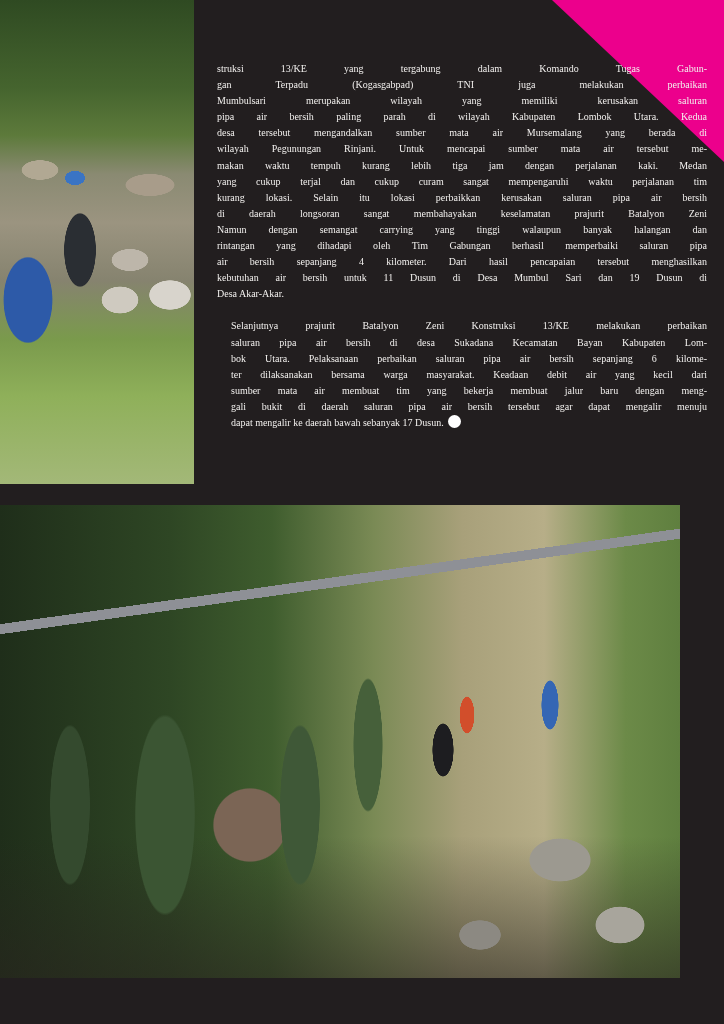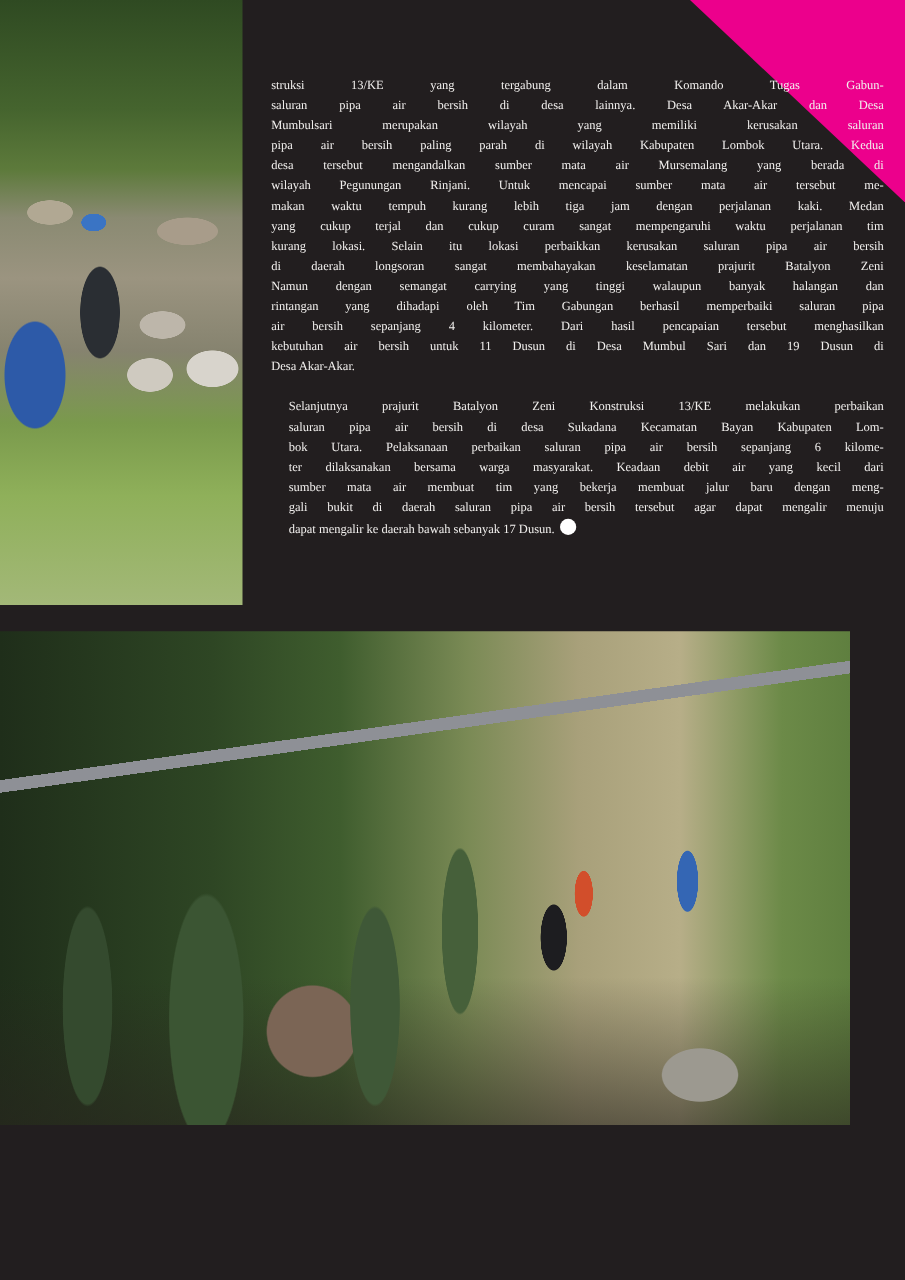--- a/index.html
+++ b/index.html
@@ -22,21 +22,21 @@
       radial-gradient(ellipse 26px 60px at 80px 250px, #2a2e33 0%, #2a2e33 60%, transparent 62%),
       radial-gradient(ellipse 14px 10px at 75px 178px, #3a74c4 0%, #3a74c4 70%, transparent 72%),
       radial-gradient(ellipse 30px 22px at 120px 300px, #cfcac0 0%, #cfcac0 60%, transparent 62%),
       radial-gradient(ellipse 34px 24px at 170px 295px, #d8d4cc 0%, #d8d4cc 60%, transparent 62%),
       radial-gradient(ellipse 30px 18px at 130px 260px, #bdb6aa 0%, #bdb6aa 60%, transparent 62%),
       radial-gradient(ellipse 40px 18px at 150px 185px, #a89c8a 0%, #a89c8a 60%, transparent 62%),
       radial-gradient(ellipse 30px 16px at 40px 170px, #b1a893 0%, #b1a893 60%, transparent 62%),
       linear-gradient(180deg, #2f4a22 0%, #45642e 18%, #5d7a3b 28%, #8a8a72 36%, #9b9480 46%, #86836f 58%, #7a9a4c 70%, #8fb05a 82%, #a3b878 100%);
   }
   .photo-bottom {
-    left: 0; top: 505px; width: 680px; height: 395px;
+    left: 0; top: 505px; width: 680px; height: 473px;
     background:
       linear-gradient(172deg, transparent 0 118px, #8e9096 118px 128px, transparent 128px),
       radial-gradient(ellipse 30px 120px at 70px 300px, #344a2e 0%, #344a2e 65%, transparent 67%),
       radial-gradient(ellipse 45px 150px at 165px 310px, #3b5533 0%, #3b5533 65%, transparent 67%),
       radial-gradient(ellipse 30px 120px at 300px 300px, #3f5837 0%, #3f5837 65%, transparent 67%),
       radial-gradient(ellipse 22px 100px at 368px 240px, #46603a 0%, #46603a 65%, transparent 67%),
       radial-gradient(ellipse 16px 40px at 443px 245px, #1d1d20 0%, #1d1d20 65%, transparent 67%),
       radial-gradient(ellipse 14px 40px at 550px 200px, #3466b4 0%, #3466b4 60%, transparent 62%),
       radial-gradient(ellipse 12px 30px at 467px 210px, #d24e2b 0%, #d24e2b 60%, transparent 62%),
       radial-gradient(ellipse 50px 35px at 560px 355px, #9c9990 0%, #9c9990 60%, transparent 62%),
@@ -71,21 +71,21 @@
 
   <div class="corner-triangle"></div>
 
   <div class="photo photo-top">
     <span class="photo-label">Villagers walking along a rocky mountain stream in a forest</span>
   </div>
 
   <div class="article">
     <p class="para">
       <span class="line">struksi 13/KE yang tergabung dalam Komando Tugas Gabun-</span>
-      <span class="line">saluran pipa air bersih di desa lainnya. Desa Akar-Akar dan Desa</span>
+      <span class="line">gan Terpadu (Kogasgabpad) TNI juga melakukan perbaikan</span>
       <span class="line">Mumbulsari merupakan wilayah yang memiliki kerusakan saluran</span>
       <span class="line">pipa air bersih paling parah di wilayah Kabupaten Lombok Utara. Kedua</span>
       <span class="line">desa tersebut mengandalkan sumber mata air Mursemalang yang berada di</span>
       <span class="line">wilayah Pegunungan Rinjani. Untuk mencapai sumber mata air tersebut me-</span>
       <span class="line">makan waktu tempuh kurang lebih tiga jam dengan perjalanan kaki. Medan</span>
       <span class="line">yang cukup terjal dan cukup curam sangat mempengaruhi waktu perjalanan tim</span>
       <span class="line">kurang lokasi. Selain itu lokasi perbaikkan kerusakan saluran pipa air bersih</span>
       <span class="line">di daerah longsoran sangat membahayakan keselamatan prajurit Batalyon Zeni</span>
       <span class="line">Namun dengan semangat carrying yang tinggi walaupun banyak halangan dan</span>
       <span class="line">rintangan yang dihadapi oleh Tim Gabungan berhasil memperbaiki saluran pipa</span>

